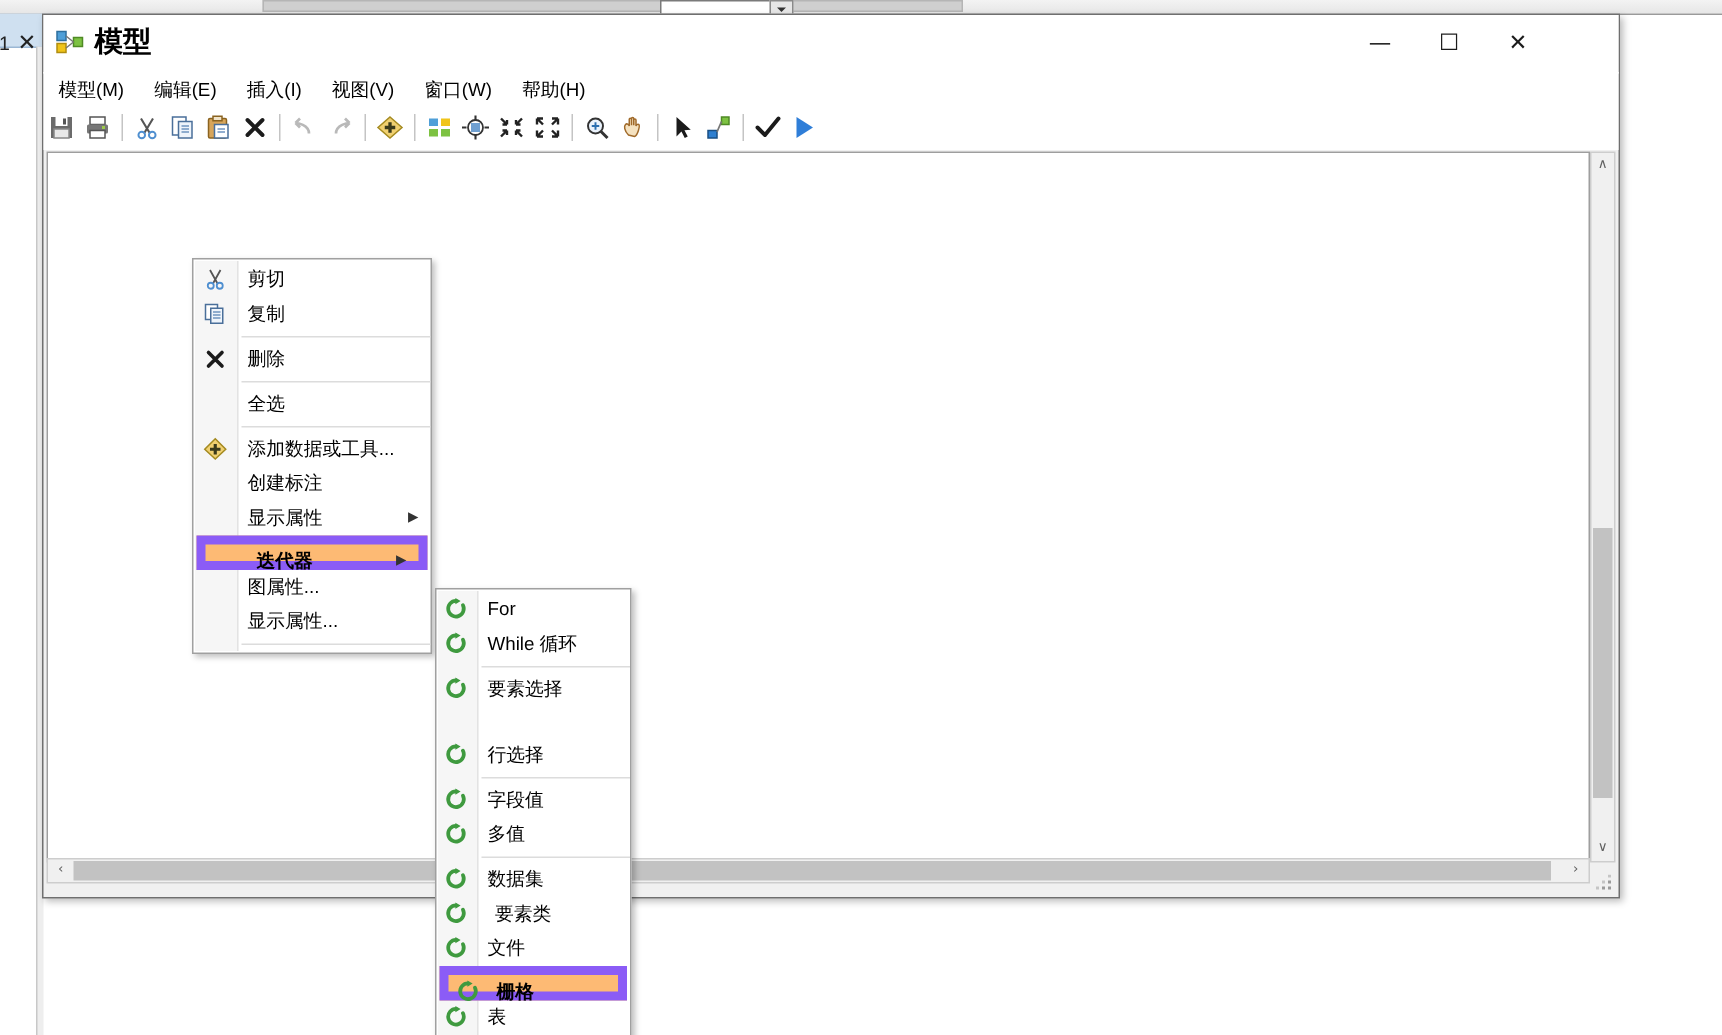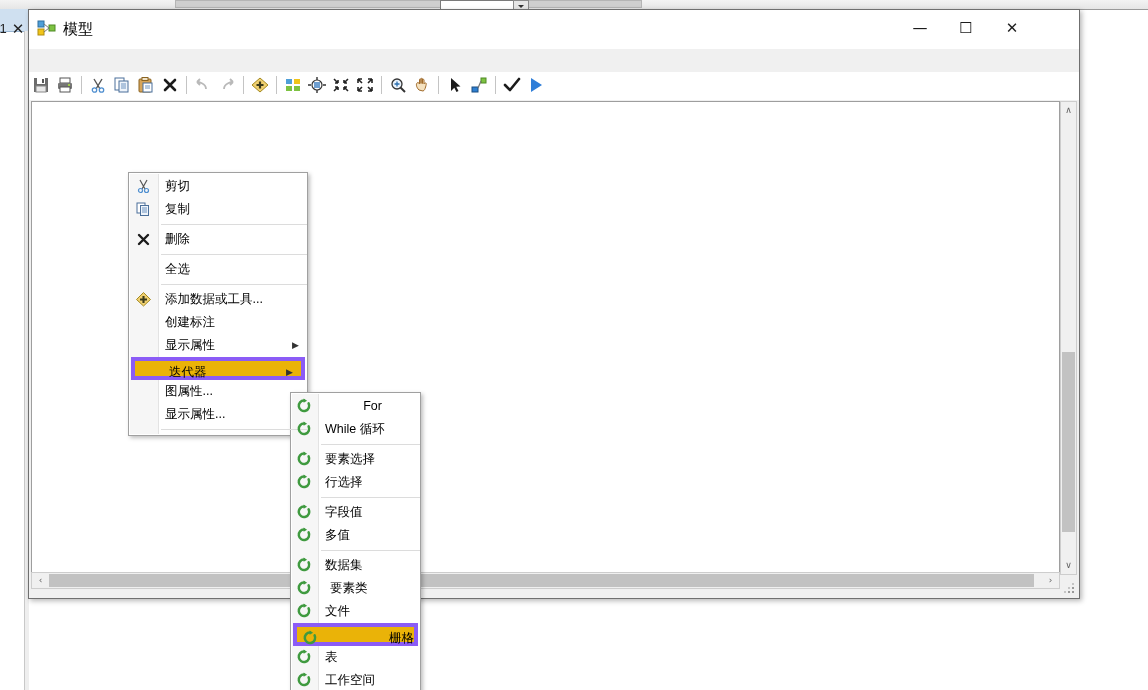--- a/index.html
+++ b/index.html
@@ -26,21 +26,21 @@
   #bg-panel-divider{position:absolute;left:24px;top:31px;width:4px;height:659px;background:#eeeeee;border-left:1px solid #c8c8c8;}
 
   
   #model-window{
     position:absolute;left:28px;top:9px;width:1052px;height:590px;
     background:#f0f0f0;border:1px solid #6f6f6f;box-sizing:border-box;
     box-shadow:2px 2px 5px rgba(0,0,0,.28);
   }
   #title-bar{position:relative;height:38px;background:#ffffff;border-bottom:1px solid #ffffff;}
   #title-icon{position:absolute;left:8px;top:10px;width:20px;height:16px;}
-  #title-text{position:absolute;left:34px;top:9px;font-size:15px;color:#000;line-height:19px;}
+  #title-text{position:absolute;left:34px;top:9px;font-size:19px;color:#000;line-height:19px;font-weight:bold;}
   .winbtn{position:absolute;top:0;width:46px;height:37px;cursor:default;}
   .winbtn span{display:block;width:100%;height:100%;line-height:37px;text-align:center;font-size:15px;color:#1b1b1b;font-family:"DejaVu Sans",sans-serif;}
   #btn-min{right:136px;}
   #btn-max{right:90px;}
   #btn-close{right:44px;}
 
   
   #menu-bar{position:absolute;left:0;top:38px;width:100%;height:24px;background:#ffffff;}
   .menubar-item{float:left;padding:4px 10px 4px 10px;font-size:12.5px;color:#000;cursor:default;line-height:16px;}
 
@@ -60,28 +60,28 @@
   #vscroll-thumb{position:absolute;left:1px;top:250px;width:13px;height:180px;background:#c2c2c2;cursor:default;}
   #hscroll{position:absolute;left:2px;bottom:9px;width:1029px;height:17px;background:#f0f0f0;border:1px solid #cdcdcd;box-sizing:border-box;}
   .hsb-arrow{position:absolute;top:0;width:17px;height:15px;line-height:15px;text-align:center;font-size:9px;color:#606060;font-family:"DejaVu Sans",sans-serif;cursor:default;}
   #hscroll-left{left:0;}
   #hscroll-right{right:0;}
   #hscroll-thumb{position:absolute;top:1px;left:17px;width:985px;height:13px;background:#c2c2c2;cursor:default;}
   #resize-grip{position:absolute;right:3px;bottom:3px;width:12px;height:12px;}
 
   
   #ctx-menu{
-    position:absolute;left:128px;top:172px;width:180px;
+    position:absolute;left:128px;top:172px;width:160px;
     background:#ffffff;border:1px solid #a0a0a0;box-sizing:border-box;
     box-shadow:2px 2px 4px rgba(0,0,0,.25);
     padding:2px 0;
   }
   #ctx-gutter{position:absolute;left:1px;top:1px;bottom:1px;width:28px;background:#f6f6f6;border-right:1px solid #e3e3e3;}
   .menu-item{position:relative;height:23px;line-height:23px;padding-left:36px;font-size:12.5px;color:#000;cursor:default;z-index:2;}
-  .menu-item.sel{background:#eab308;border:4px solid #8b5cf6;box-sizing:border-box;margin:0 2px;padding-left:34px;}
+  .menu-item.sel{background:#fdba74;border:6px solid #8b5cf6;box-sizing:border-box;margin:0 2px;padding-left:34px;font-weight:bold;}
   .menu-item .mi-icon{position:absolute;left:6px;top:3px;width:17px;height:17px;}
   .menu-item .mi-arrow{position:absolute;right:8px;top:0;line-height:23px;font-size:9px;color:#333;font-family:"DejaVu Sans",sans-serif;}
   .menu-sep{position:relative;height:1px;margin:3px 0 3px 32px;background:#dcdcdc;z-index:2;}
 
   
   #sub-menu{
     position:absolute;left:290px;top:392px;width:131px;
     background:#ffffff;border:1px solid #a0a0a0;box-sizing:border-box;
     box-shadow:2px 2px 4px rgba(0,0,0,.25);
     padding:2px 0;
@@ -123,20 +123,28 @@
       <span>—</span>
     </div>
     <div class="winbtn" id="btn-max">
       <span>☐</span>
     </div>
     <div class="winbtn" id="btn-close">
       <span>✕</span>
     </div>
   </div>
 
+  <div id="menu-bar">
+      <div class="menubar-item">模型(M)</div>
+      <div class="menubar-item">编辑(E)</div>
+      <div class="menubar-item">插入(I)</div>
+      <div class="menubar-item">视图(V)</div>
+      <div class="menubar-item">窗口(W)</div>
+      <div class="menubar-item">帮助(H)</div>
+    </div>
 
   <div id="toolbar">
       <div class="tb-item"><span><svg class="tb-icon" width="20" height="18" viewBox="0 0 20 18">
             <rect x="3" y="2" width="14" height="14" fill="#6b6b6b"></rect>
             <rect x="6" y="2" width="8" height="6" fill="#fff"></rect>
             <rect x="5" y="10" width="10" height="6" fill="#e9e9e9" stroke="#888"></rect>
             <rect x="11" y="3" width="2" height="4" fill="#555"></rect>
           </svg></span></div>
       <div class="tb-item"><span><svg class="tb-icon" width="20" height="18" viewBox="0 0 20 18">
             <rect x="5" y="2" width="10" height="5" fill="#fff" stroke="#555"></rect>
@@ -279,34 +287,34 @@
     <div class="menu-item"><span>创建标注</span></div>
     <div class="menu-item"><span>显示属性</span><span class="mi-arrow">▶</span></div>
     <div class="menu-item sel"><span>迭代器</span><span class="mi-arrow">▶</span></div>
     <div class="menu-item"><span>图属性...</span></div>
     <div class="menu-item"><span>显示属性...</span></div>
     <div class="menu-sep"></div>
   </div>
 
 <div id="sub-menu">
   <div id="sub-gutter"></div>
-<div class="menu-item" style="padding-left: 34px; text-align: center;"><span><svg class="loop-ico" width="16" height="16" viewBox="0 0 16 16">
+<div class="menu-item" style="padding-left: 34px;"><span><svg class="loop-ico" width="16" height="16" viewBox="0 0 16 16">
           <path d="M8 2.6 A5.2 5.2 0 1 0 12.6 5.4" fill="none" stroke="#3f9a3f" stroke-width="2.5" stroke-linecap="round"></path>
           <path d="M7.6 0.6 L7.6 4.8 L11.1 2.7 Z" fill="#3f9a3f"></path>
         </svg></span><span>For</span></div>
     <div class="menu-item" style="padding-left: 34px;"><span><svg class="loop-ico" width="16" height="16" viewBox="0 0 16 16">
           <path d="M8 2.6 A5.2 5.2 0 1 0 12.6 5.4" fill="none" stroke="#3f9a3f" stroke-width="2.5" stroke-linecap="round"></path>
           <path d="M7.6 0.6 L7.6 4.8 L11.1 2.7 Z" fill="#3f9a3f"></path>
         </svg></span><span>While 循环</span></div>
     <div class="menu-sep" style="margin-left: 30px;"></div>
     <div class="menu-item" style="padding-left: 34px;"><span><svg class="loop-ico" width="16" height="16" viewBox="0 0 16 16">
           <path d="M8 2.6 A5.2 5.2 0 1 0 12.6 5.4" fill="none" stroke="#3f9a3f" stroke-width="2.5" stroke-linecap="round"></path>
           <path d="M7.6 0.6 L7.6 4.8 L11.1 2.7 Z" fill="#3f9a3f"></path>
         </svg></span><span>要素选择</span></div>
-    <div class="menu-item" style="padding-left: 34px;"><span><svg class="loop-ico" width="16" height="16" viewBox="0 0 16 16">
+    <div class="menu-item" style="padding-left: 34px; margin-top: 21px;"><span><svg class="loop-ico" width="16" height="16" viewBox="0 0 16 16">
           <path d="M8 2.6 A5.2 5.2 0 1 0 12.6 5.4" fill="none" stroke="#3f9a3f" stroke-width="2.5" stroke-linecap="round"></path>
           <path d="M7.6 0.6 L7.6 4.8 L11.1 2.7 Z" fill="#3f9a3f"></path>
         </svg></span><span>行选择</span></div>
     <div class="menu-sep" style="margin-left: 30px;"></div>
     <div class="menu-item" style="padding-left: 34px;"><span><svg class="loop-ico" width="16" height="16" viewBox="0 0 16 16">
           <path d="M8 2.6 A5.2 5.2 0 1 0 12.6 5.4" fill="none" stroke="#3f9a3f" stroke-width="2.5" stroke-linecap="round"></path>
           <path d="M7.6 0.6 L7.6 4.8 L11.1 2.7 Z" fill="#3f9a3f"></path>
         </svg></span><span>字段值</span></div>
     <div class="menu-item" style="padding-left: 34px;"><span><svg class="loop-ico" width="16" height="16" viewBox="0 0 16 16">
           <path d="M8 2.6 A5.2 5.2 0 1 0 12.6 5.4" fill="none" stroke="#3f9a3f" stroke-width="2.5" stroke-linecap="round"></path>
@@ -318,21 +326,21 @@
           <path d="M7.6 0.6 L7.6 4.8 L11.1 2.7 Z" fill="#3f9a3f"></path>
         </svg></span><span>数据集</span></div>
     <div class="menu-item" style="padding-left: 39px;"><span><svg class="loop-ico" width="16" height="16" viewBox="0 0 16 16">
           <path d="M8 2.6 A5.2 5.2 0 1 0 12.6 5.4" fill="none" stroke="#3f9a3f" stroke-width="2.5" stroke-linecap="round"></path>
           <path d="M7.6 0.6 L7.6 4.8 L11.1 2.7 Z" fill="#3f9a3f"></path>
         </svg></span><span>要素类</span></div>
     <div class="menu-item" style="padding-left: 34px;"><span><svg class="loop-ico" width="16" height="16" viewBox="0 0 16 16">
           <path d="M8 2.6 A5.2 5.2 0 1 0 12.6 5.4" fill="none" stroke="#3f9a3f" stroke-width="2.5" stroke-linecap="round"></path>
           <path d="M7.6 0.6 L7.6 4.8 L11.1 2.7 Z" fill="#3f9a3f"></path>
         </svg></span><span>文件</span></div>
-    <div class="menu-item sel" style="padding-left: 32px; text-align: right;"><span><svg class="loop-ico" width="16" height="16" viewBox="0 0 16 16">
+    <div class="menu-item sel" style="padding-left: 32px;"><span><svg class="loop-ico" width="16" height="16" viewBox="0 0 16 16">
           <path d="M8 2.6 A5.2 5.2 0 1 0 12.6 5.4" fill="none" stroke="#3f9a3f" stroke-width="2.5" stroke-linecap="round"></path>
           <path d="M7.6 0.6 L7.6 4.8 L11.1 2.7 Z" fill="#3f9a3f"></path>
         </svg></span><span>栅格</span></div>
     <div class="menu-item" style="padding-left: 34px;"><span><svg class="loop-ico" width="16" height="16" viewBox="0 0 16 16">
           <path d="M8 2.6 A5.2 5.2 0 1 0 12.6 5.4" fill="none" stroke="#3f9a3f" stroke-width="2.5" stroke-linecap="round"></path>
           <path d="M7.6 0.6 L7.6 4.8 L11.1 2.7 Z" fill="#3f9a3f"></path>
         </svg></span><span>表</span></div>
     <div class="menu-item" style="padding-left: 34px;"><span><svg class="loop-ico" width="16" height="16" viewBox="0 0 16 16">
           <path d="M8 2.6 A5.2 5.2 0 1 0 12.6 5.4" fill="none" stroke="#3f9a3f" stroke-width="2.5" stroke-linecap="round"></path>
           <path d="M7.6 0.6 L7.6 4.8 L11.1 2.7 Z" fill="#3f9a3f"></path>

